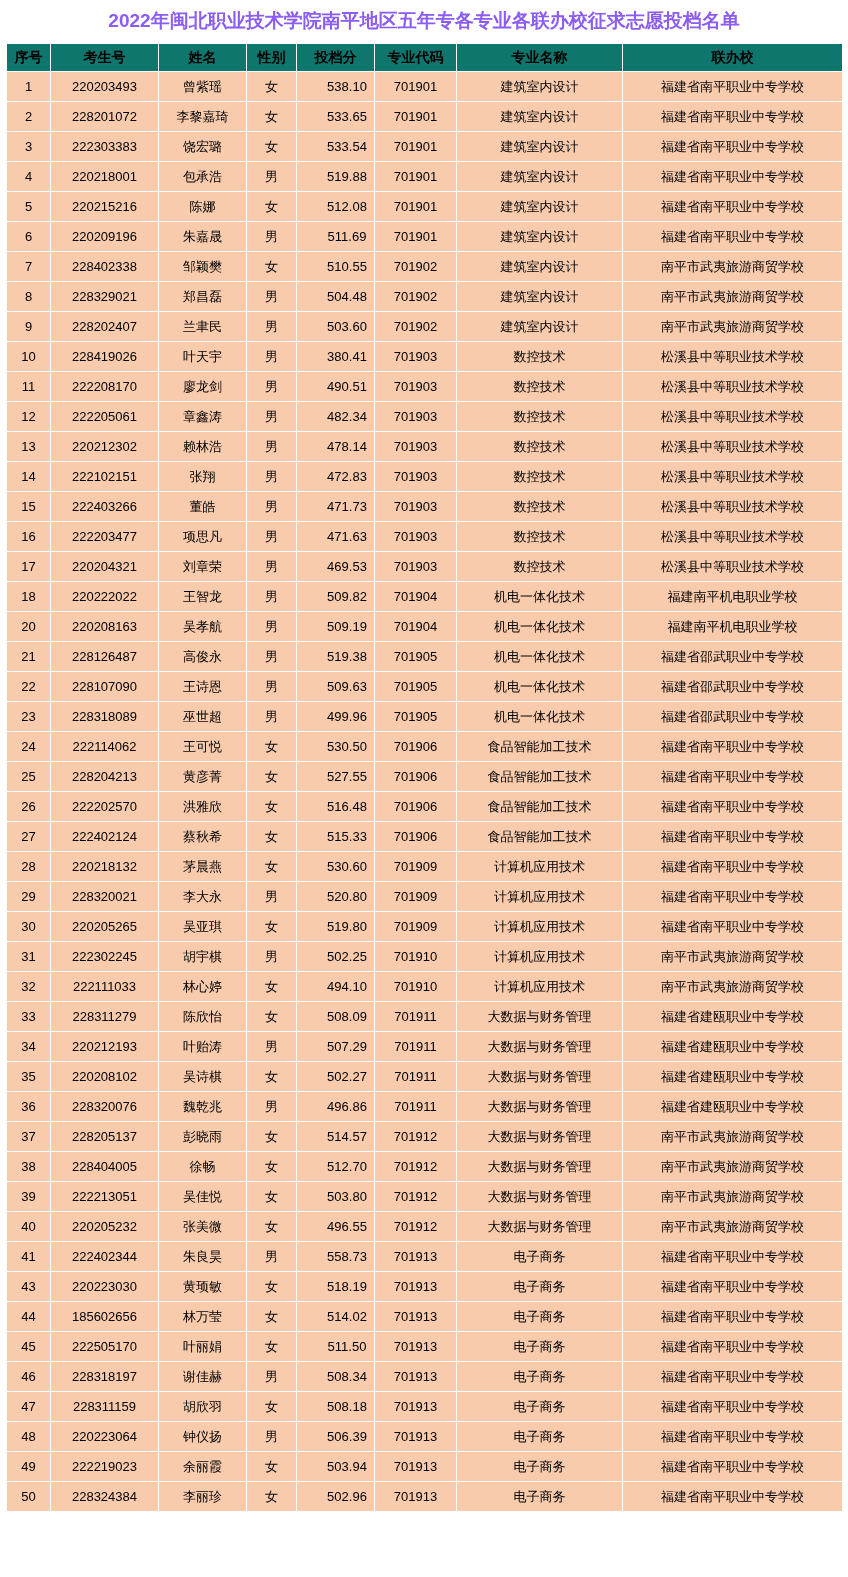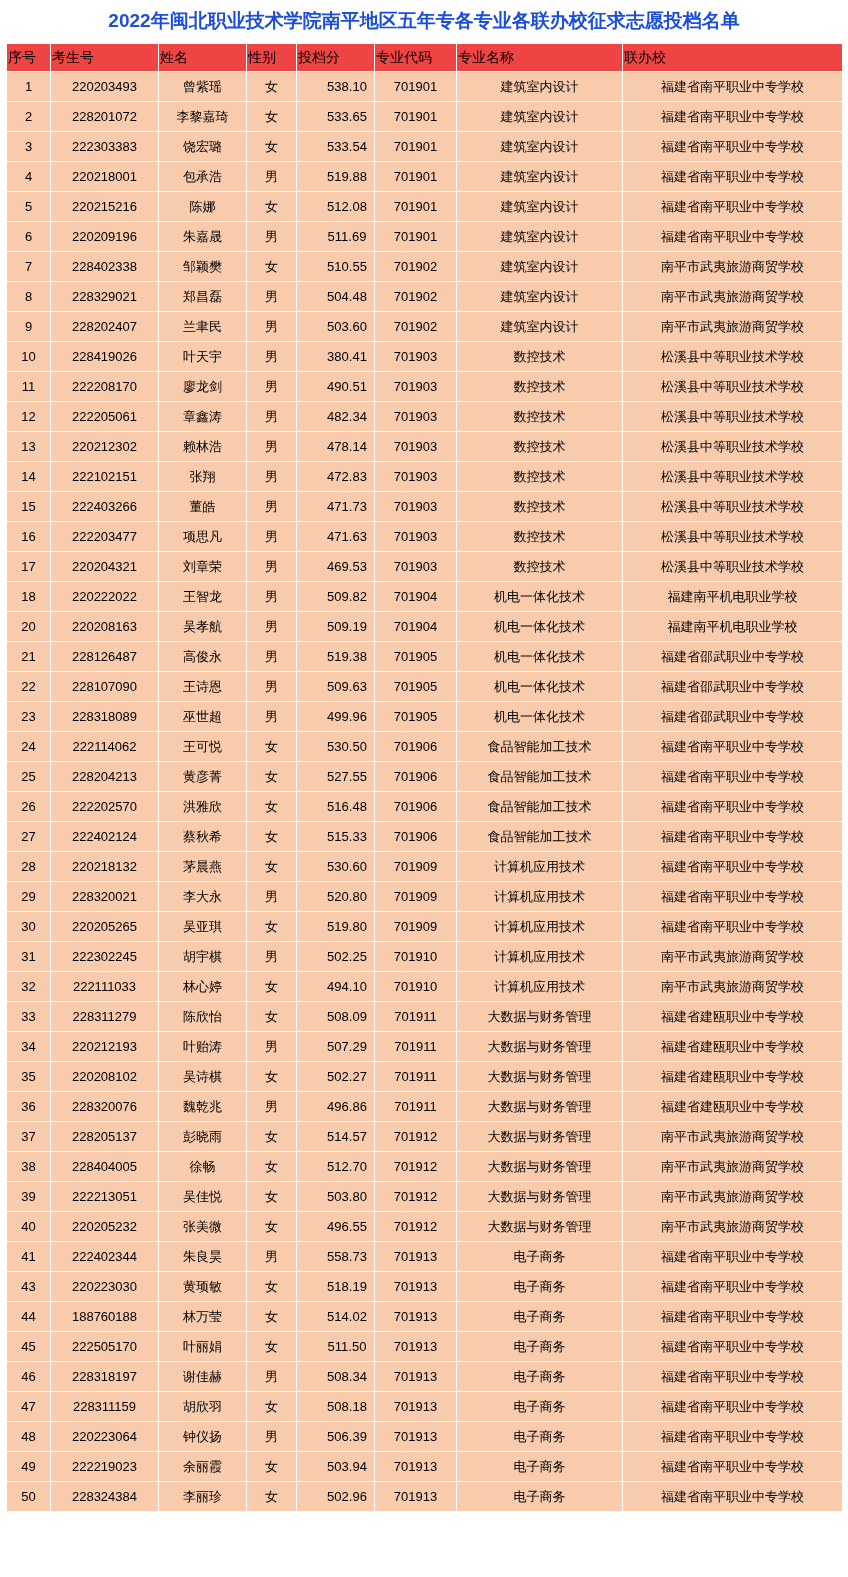--- a/index.html
+++ b/index.html
@@ -13,39 +13,39 @@
   }
   .page {
     width: 848px;
     box-sizing: border-box;
     padding: 0 6px;
   }
   .doc-title {
     text-align: center;
     font-size: 19px;
     font-weight: bold;
-    color: #1d4ed8;
+    color: #8b5cf6;
     padding: 8px 0 9px 0;
     letter-spacing: 0px;
     font-family: "Liberation Sans", "DejaVu Sans", sans-serif;
   }
   table.roster {
     border-collapse: collapse;
     width: 836px;
     table-layout: fixed;
     border: 1px solid #ffffff;
   }
   table.roster th {
-    background: #ef4444;
+    background: #0f766e;
     color: #000000;
     font-size: 14px;
-    font-weight: normal;
+    font-weight: bold;
     height: 25px;
     border: 1px solid #ffffff;
-    text-align: left;
+    text-align: center;
     vertical-align: middle;
     white-space: nowrap;
   }
   table.roster td {
     background: #f8cbad;
     color: #000000;
     font-size: 13px;
     height: 27px;
     border: 1px solid #ffffff;
     text-align: center;
@@ -504,21 +504,21 @@
           <td class="c-exam">220223030</td>
           <td class="c-name">黄顼敏</td>
           <td class="c-sex">女</td>
           <td class="c-score">518.19</td>
           <td class="c-code">701913</td>
           <td class="c-major">电子商务</td>
           <td class="c-school">福建省南平职业中专学校</td>
         </tr>
         <tr>
           <td class="c-idx">44</td>
-          <td class="c-exam">188760188</td>
+          <td class="c-exam">185602656</td>
           <td class="c-name">林万莹</td>
           <td class="c-sex">女</td>
           <td class="c-score">514.02</td>
           <td class="c-code">701913</td>
           <td class="c-major">电子商务</td>
           <td class="c-school">福建省南平职业中专学校</td>
         </tr>
         <tr>
           <td class="c-idx">45</td>
           <td class="c-exam">222505170</td>

